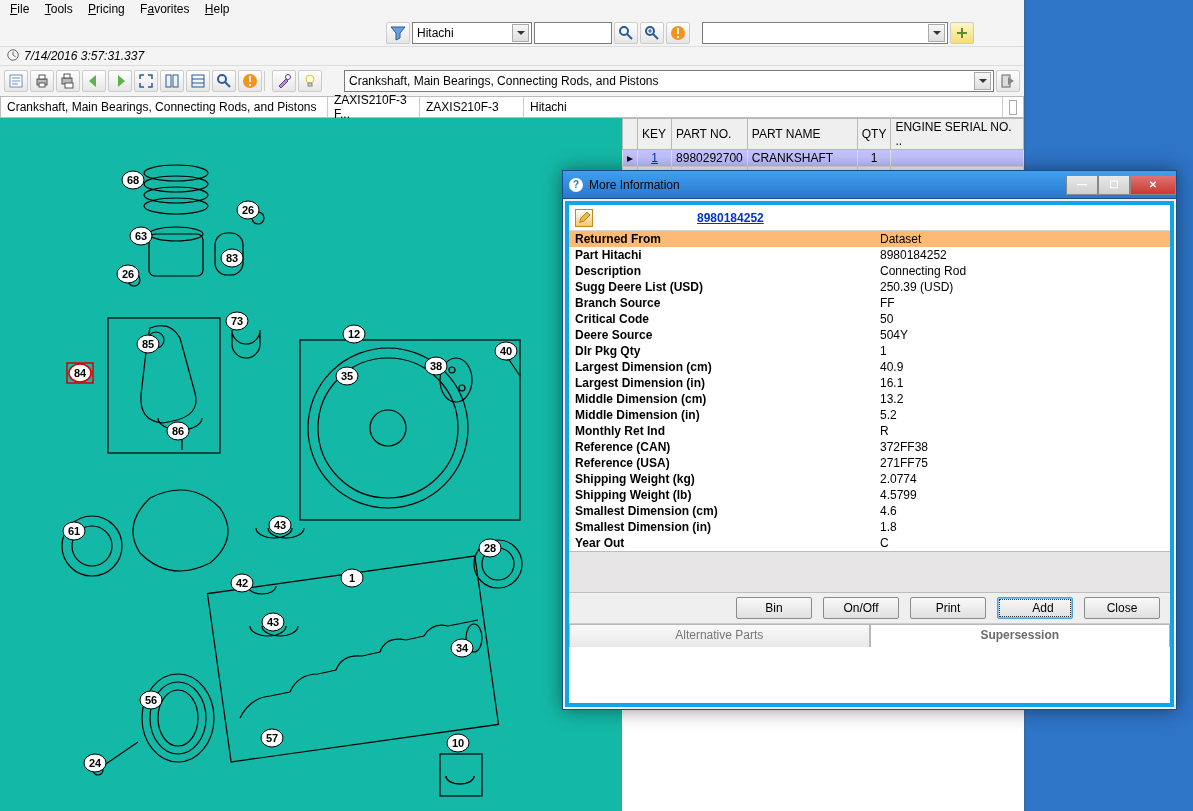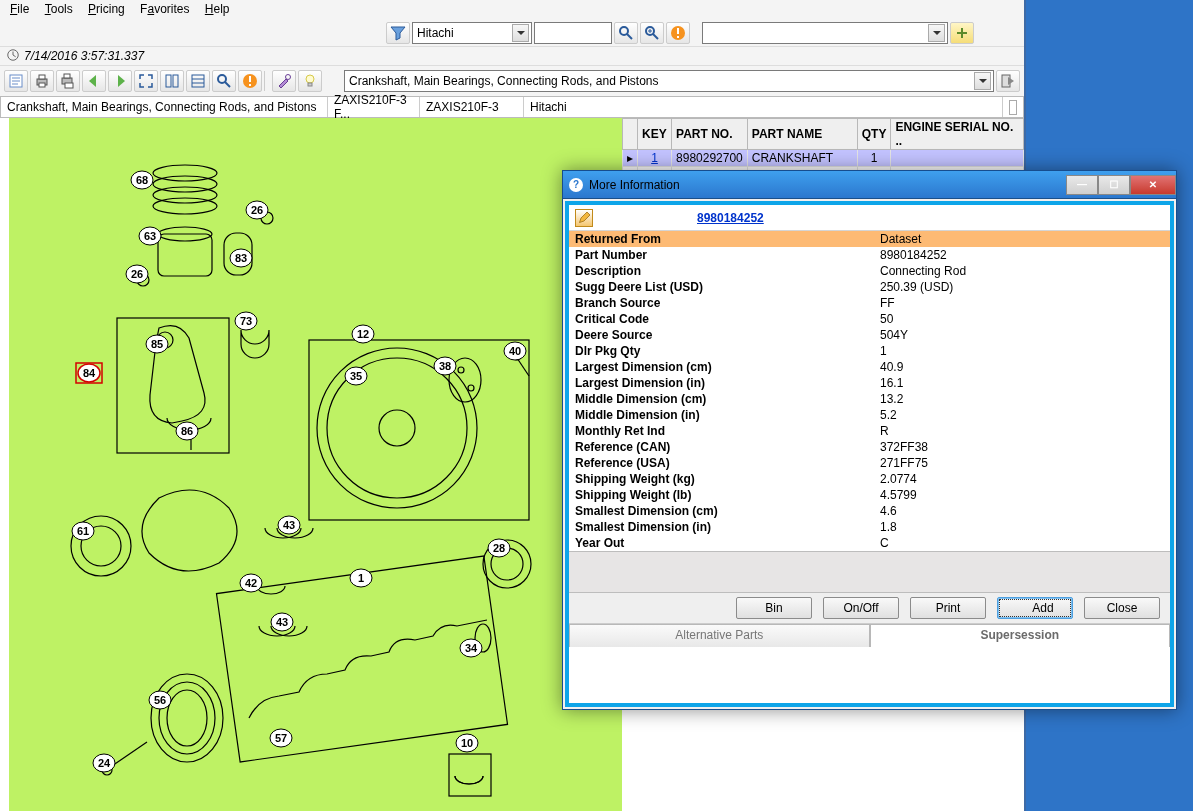--- a/index.html
+++ b/index.html
@@ -22,25 +22,25 @@
 .status-row { height: 20px; border-top: 1px solid #ddd; border-bottom: 1px solid #ddd; background: #f4f4f4; padding: 0 6px; display: flex; align-items: center; font-style: italic; }
 .status-row .clock { font-style: normal; margin-right: 4px; }
 
 .toolbar2 { height: 30px; padding: 2px 4px; display: flex; align-items: center; gap: 2px; background: #f4f4f4; }
 
 .breadcrumb { height: 22px; border: 1px solid #bbb; background: #fff; display: flex; align-items: center; }
 .breadcrumb .seg { padding: 0 6px; border-right: 1px solid #ccc; height: 100%; display: flex; align-items: center; }
 
 .content { position: relative; background: #fff; height: calc(811px - 20px - 26px - 20px - 30px - 22px); }
 
-.diagram-pane { position: absolute; left: 9px; top: 0; width: 622px; height: 100%; background: #bef264; }
+.diagram-pane { position: absolute; left: 0; top: 0; width: 622px; height: 100%; background: #14b8a6; }
 .parts-pane { position: absolute; left: 622px; top: 0; right: 0; height: 100%; background: #fff; }
 
 .parts-table { width: 100%; border-collapse: collapse; font-size: 11.5px; }
-.parts-table th { background: #efefef; border: 1px solid #b8b8b8; padding: 1px 4px; font-weight: bold; text-align: left; }
+.parts-table th { background: #efefef; border: 1px solid #b8b8b8; padding: 1px 4px; font-weight: normal; text-align: left; }
 .parts-table td { border: 1px solid #e4e4e4; padding: 1px 4px; }
 .parts-table .key-link { color: #0033cc; text-decoration: underline; text-align: center; }
 .parts-table tr.sel td { background: #c3c3ff; }
 
 .dialog { position: absolute; left: 562px; top: 170px; width: 615px; height: 540px; border: 1px solid #164d8e; box-shadow: 0 0 18px rgba(0,0,0,.45); background: #f1f0f0; }
 .dialog-titlebar { height: 28px; background: linear-gradient(#3fa0ee,#2b77ce); display: flex; align-items: center; padding-left: 6px; color: #fff; font-size: 13px; font-weight: normal; border-bottom: 1px solid #1a4f8a; }
 .dialog-titlebar .title-text { color: #000; text-shadow: none; font-size: 12px; }
 .dialog-titlebar .q-icon { width: 14px; height: 14px; border-radius: 50%; background: #fff; color: #2b77ce; display: flex; align-items: center; justify-content: center; font-weight: bold; font-size: 10px; margin-right: 6px; }
 .win-controls { margin-left: auto; display: flex; }
 .wc { width: 32px; height: 20px; margin-top: 0; background: linear-gradient(#e9e9e9,#cfcfcf); border: 1px solid #888; display: flex; align-items: center; justify-content: center; font-weight: bold; font-size: 10px; }
@@ -484,21 +484,21 @@
 
     <table class="info-grid">
       <tbody>
           <tr class="header">
         <td>Returned From</td>
         <td class="val">Dataset</td>
       </tr>
       </tbody>
         <tbody id="info-rows">
           <tr>
-            <td>Part Number</td>
+            <td>Part Hitachi</td>
             <td class="val">8980184252</td>
           </tr>
           <tr>
             <td>Description</td>
             <td class="val">Connecting Rod</td>
           </tr>
           <tr>
             <td>Sugg Deere List (USD)</td>
             <td class="val">250.39  (USD)</td>
           </tr>

